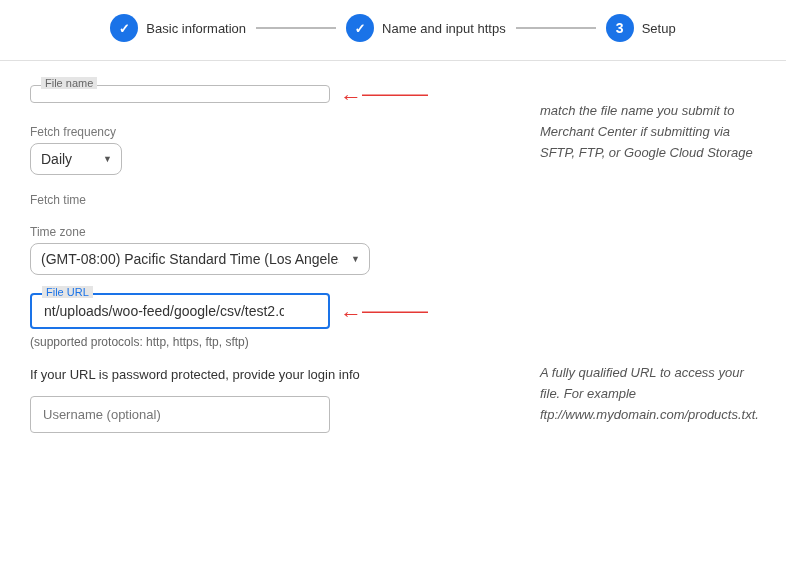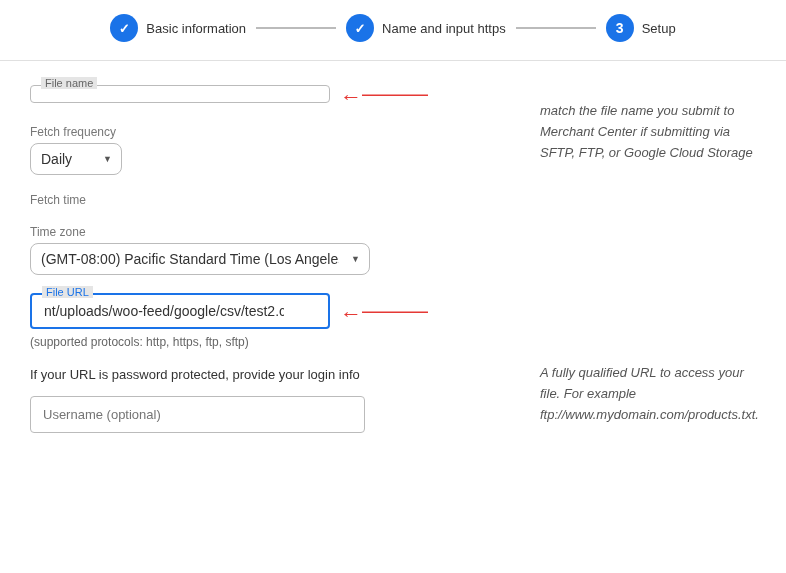--- a/index.html
+++ b/index.html
@@ -175,21 +175,21 @@
       font-size: 13px;
       color: #333;
       margin-bottom: 14px;
     }
 
     
     .username-field {
       border: 1px solid #bbb;
       border-radius: 4px;
       padding: 10px 12px;
-      width: 335px;
+      width: 300px;
       font-size: 13px;
       color: #999;
       outline: none;
     }
 
     .right-panel-note {
       font-size: 13px;
       color: #555;
       line-height: 1.6;
       margin-top: 10px;

